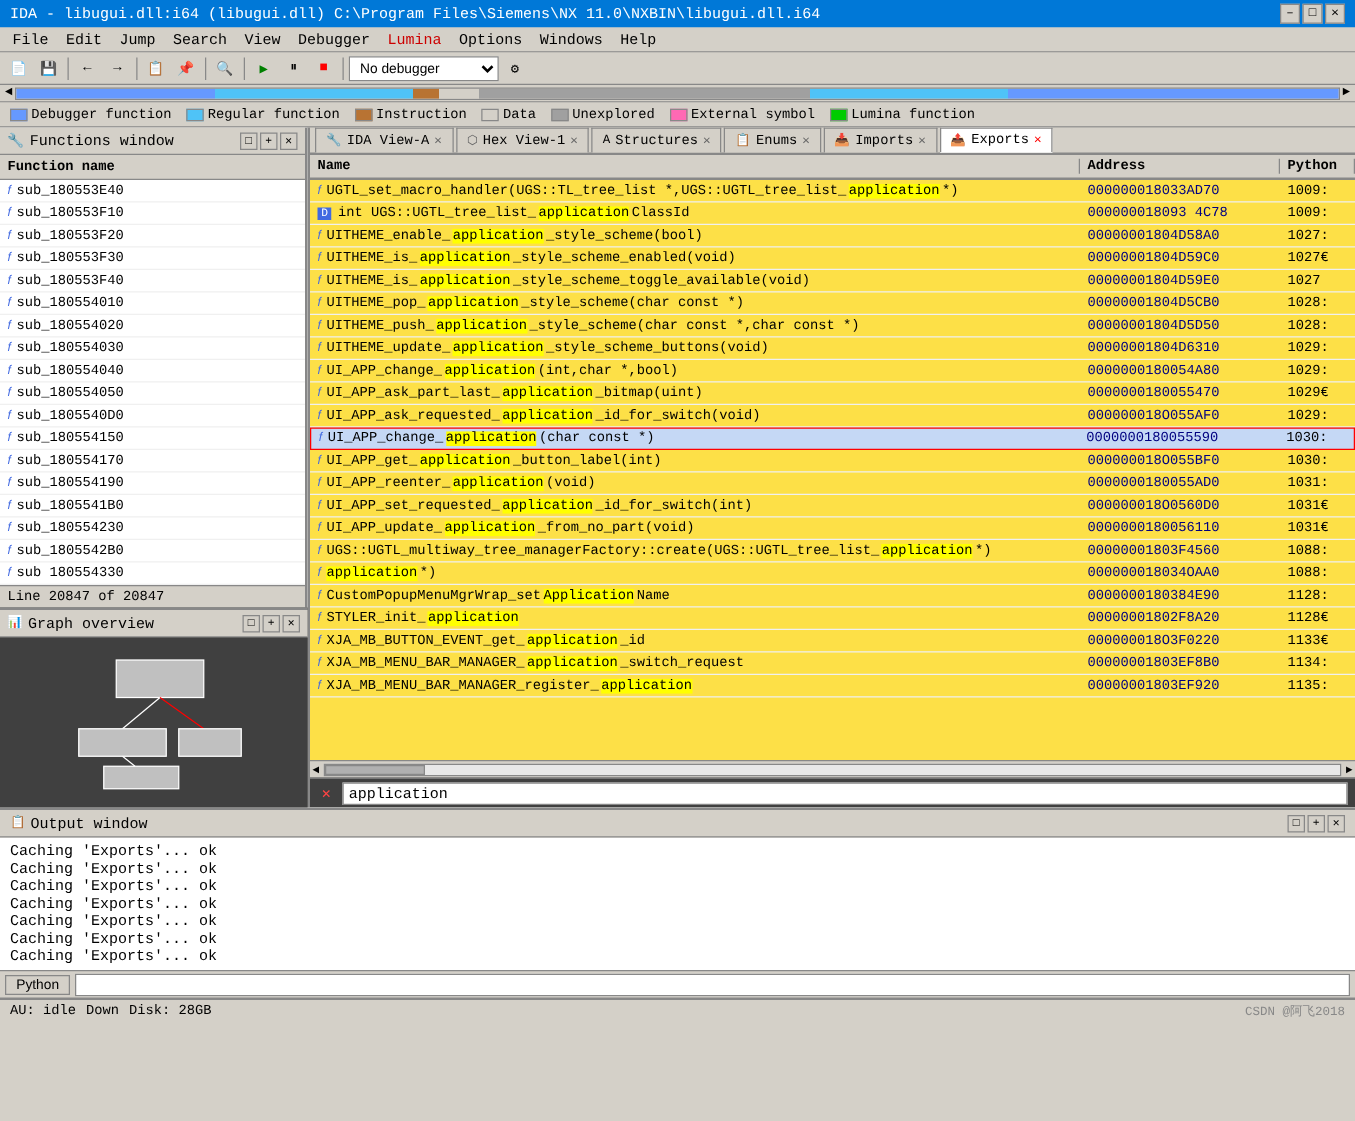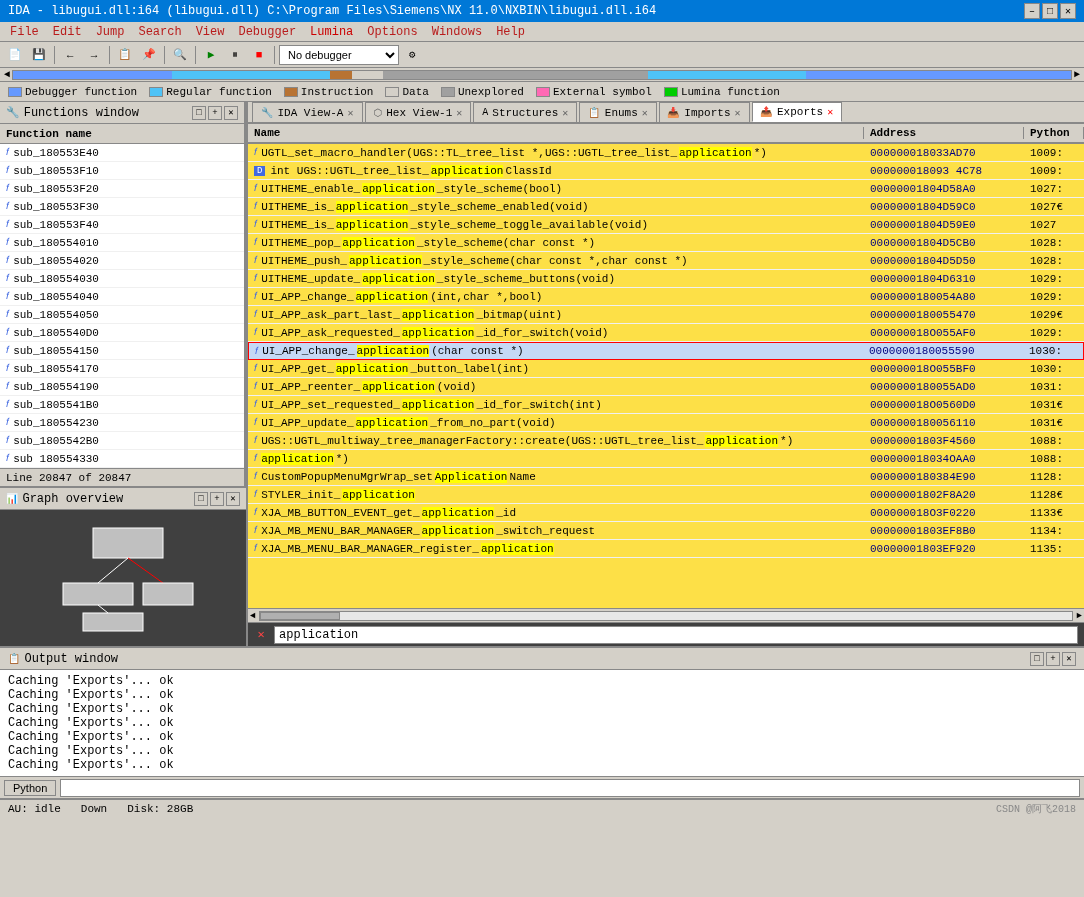--- a/index.html
+++ b/index.html
@@ -22,21 +22,21 @@
     
     .menu-bar {
       background: #d4d0c8;
       border-bottom: 1px solid #888;
       height: 20px;
       display: flex;
       align-items: center;
       padding: 0 4px;
       gap: 2px;
     }
-    .menu-item { padding: 2px 6px; font-size: 12px; cursor: pointer; color: #b91c1c; }
+    .menu-item { padding: 2px 6px; font-size: 12px; cursor: pointer; color: #000000; }
     .menu-item-lumina { color: #cc0000; }
     
     
     .toolbar {
       background: #d4d0c8;
       border-bottom: 1px solid #888;
       height: 26px;
       display: flex;
       align-items: center;
       padding: 2px 4px;
@@ -295,21 +295,21 @@
       background: #d4d0c8;
       height: 20px;
       border-top: 2px solid #888;
       display: flex;
       align-items: center;
       padding: 0 8px;
       font-size: 11px;
       gap: 16px;
       justify-content: space-between;
     }
-    .status-left { display: flex; gap: 20px; }
+    .status-left { display: flex; gap: 8px; }
     .status-right { color: #888; font-size: 10px; }
 
     .scrollbar-h {
       height: 14px;
       background: #d4d0c8;
       border-top: 1px solid #888;
       display: flex;
       align-items: center;
     }
     

